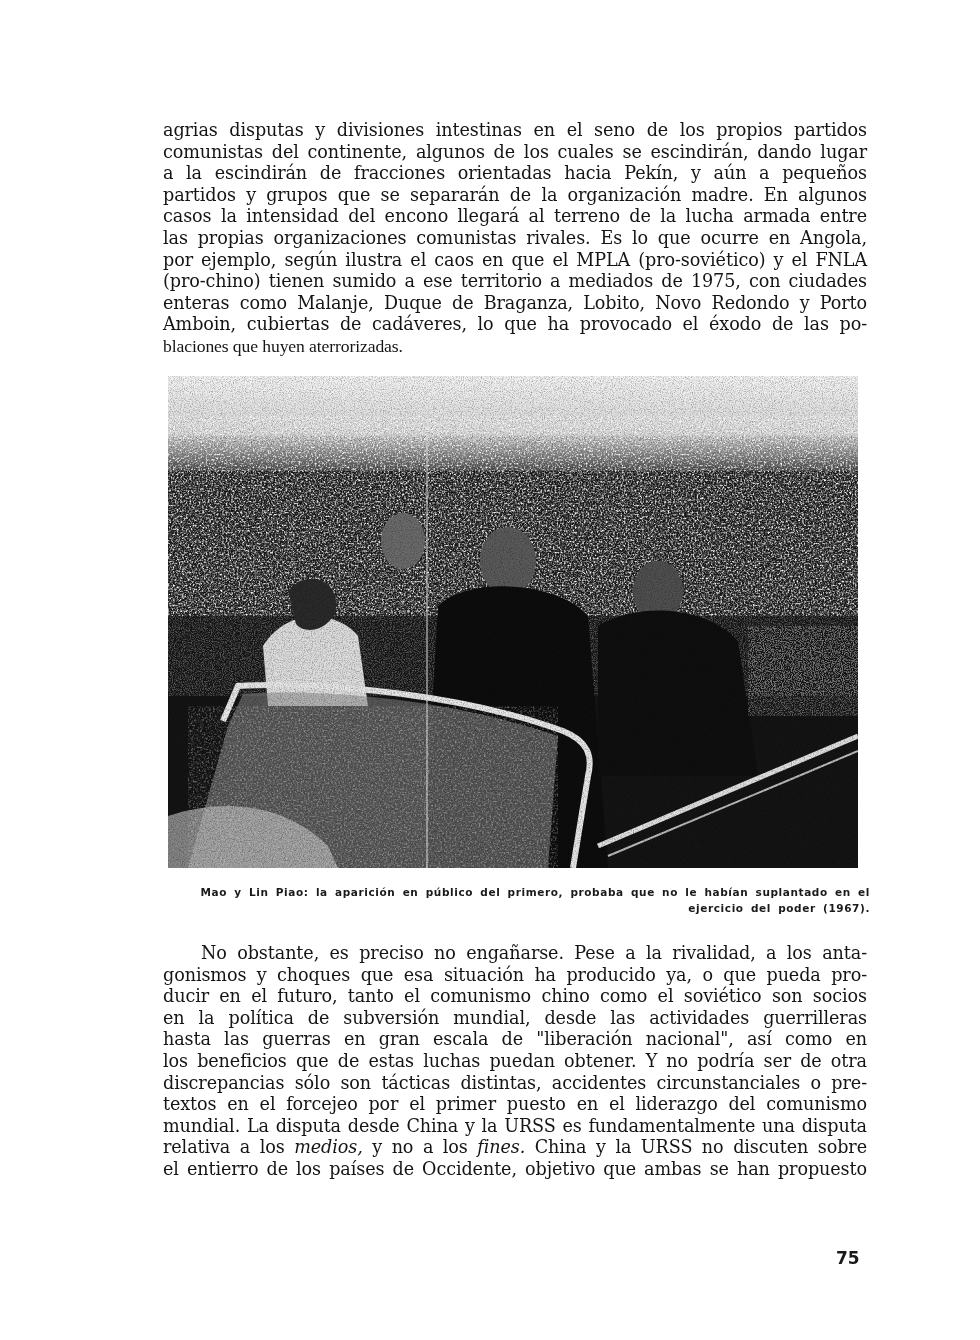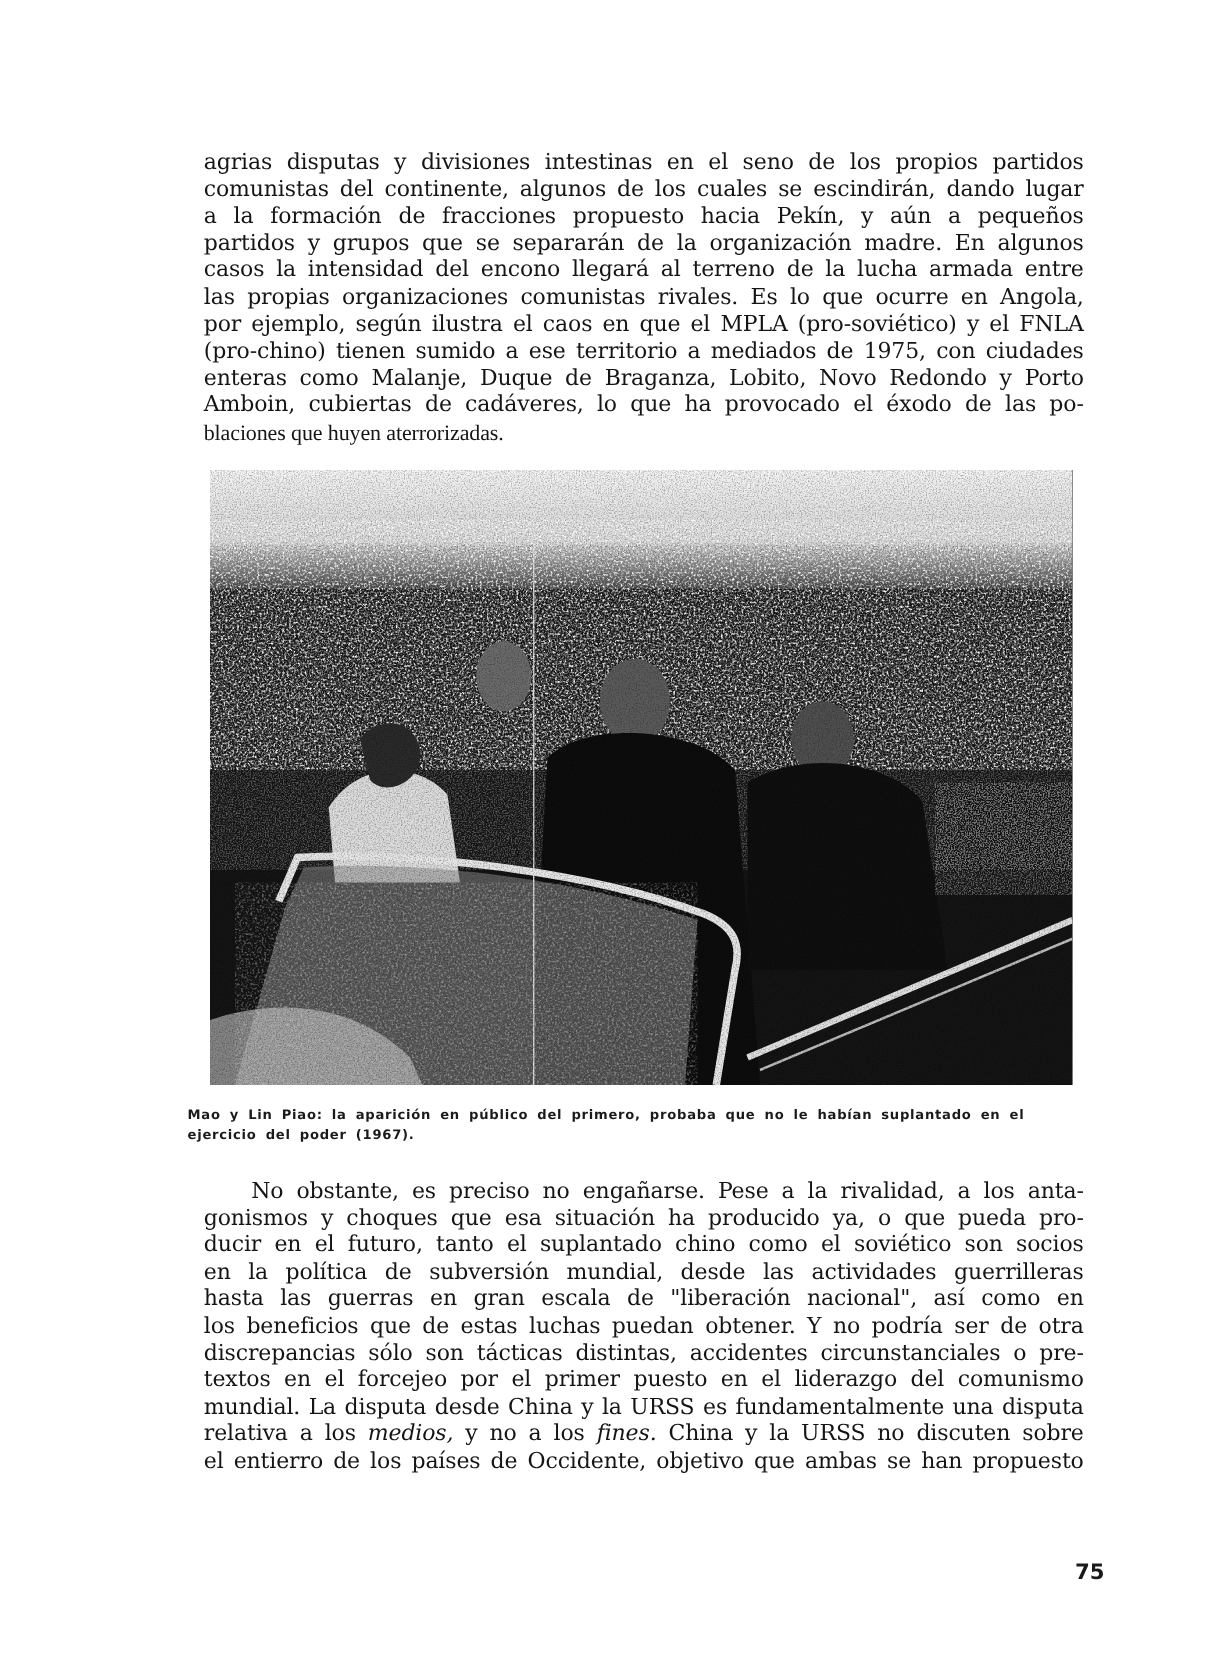--- a/index.html
+++ b/index.html
@@ -58,46 +58,45 @@
     .photo svg { display: block; }
     .caption {
       position: absolute;
       left: 150px;
       width: 720px;
       top: 884px;
       font-family: "DejaVu Sans", "Liberation Sans", sans-serif;
       font-size: 10.5px;
       line-height: 16px;
       font-weight: bold;
-      text-align: left;
+      text-align: right;
       color: #1a1a1a;
       letter-spacing: 0.6px;
       word-spacing: 3px;
     }
     .caption .lead { font-weight: bold; }
     .page-number {
       position: absolute;
       left: 836px;
       top: 1248px;
       font-family: "DejaVu Sans", "Liberation Sans", sans-serif;
       font-size: 17px;
       font-weight: bold;
       color: #1a1a1a;
-      margin-left: 24px;
     }
   </style>
 </head>
 <body>
 
 <div class="page">
 
   <div class="text-block para-1">
     <span class="line">agrias disputas y divisiones intestinas en el seno de los propios partidos</span>
     <span class="line">comunistas del continente, algunos de los cuales se escindirán, dando lugar</span>
-    <span class="line">a la formación de fracciones propuesto hacia Pekín, y aún a pequeños</span>
+    <span class="line">a la escindirán de fracciones orientadas hacia Pekín, y aún a pequeños</span>
     <span class="line">partidos y grupos que se separarán de la organización madre. En algunos</span>
     <span class="line">casos la intensidad del encono llegará al terreno de la lucha armada entre</span>
     <span class="line">las propias organizaciones comunistas rivales. Es lo que ocurre en Angola,</span>
     <span class="line">por ejemplo, según ilustra el caos en que el MPLA (pro-soviético) y el FNLA</span>
     <span class="line">(pro-chino) tienen sumido a ese territorio a mediados de 1975, con ciudades</span>
     <span class="line">enteras como Malanje, Duque de Braganza, Lobito, Novo Redondo y Porto</span>
     <span class="line">Amboin, cubiertas de cadáveres, lo que ha provocado el éxodo de las po-</span>
     <span class="line last">blaciones que huyen aterrorizadas.</span>
   </div>
 
@@ -157,21 +156,21 @@
   </div>
 
   <div class="caption">
     <span class="lead">Mao y Lin Piao:</span>
     <span>la aparición en público del primero, probaba que no le habían suplantado en el ejercicio del poder (1967).</span>
   </div>
 
   <div class="text-block para-2">
     <span class="line first">No obstante, es preciso no engañarse. Pese a la rivalidad, a los anta-</span>
     <span class="line">gonismos y choques que esa situación ha producido ya, o que pueda pro-</span>
-    <span class="line">ducir en el futuro, tanto el suplantado chino como el soviético son socios</span>
+    <span class="line">ducir en el futuro, tanto el comunismo chino como el soviético son socios</span>
     <span class="line">en la política de subversión mundial, desde las actividades guerrilleras</span>
     <span class="line">hasta las guerras en gran escala de "liberación nacional", así como en</span>
     <span class="line">los beneficios que de estas luchas puedan obtener. Y no podría ser de otra</span>
     <span class="line">discrepancias sólo son tácticas distintas, accidentes circunstanciales o pre-</span>
     <span class="line">textos en el forcejeo por el primer puesto en el liderazgo del comunismo</span>
     <span class="line">mundial. La disputa desde China y la URSS es fundamentalmente una disputa</span>
     <span class="line"><span>relativa a los </span><em>medios,</em><span> y no a los </span><em>fines.</em><span> China y la URSS no discuten sobre</span></span>
     <span class="line">el entierro de los países de Occidente, objetivo que ambas se han propuesto</span>
   </div>
 

